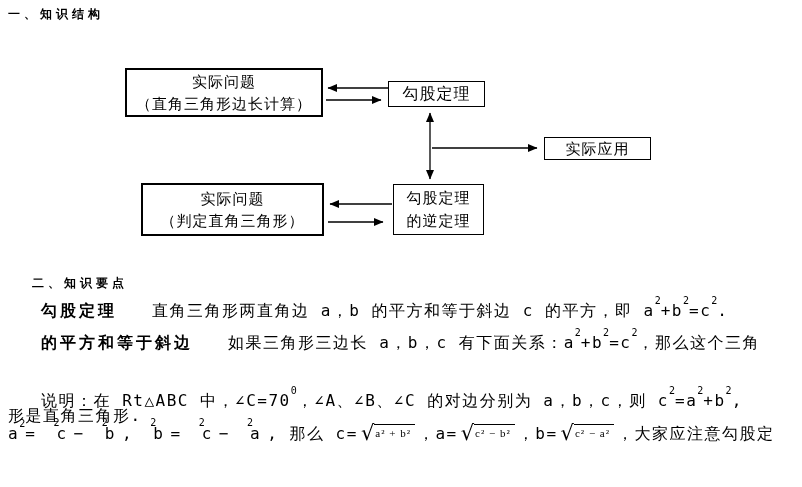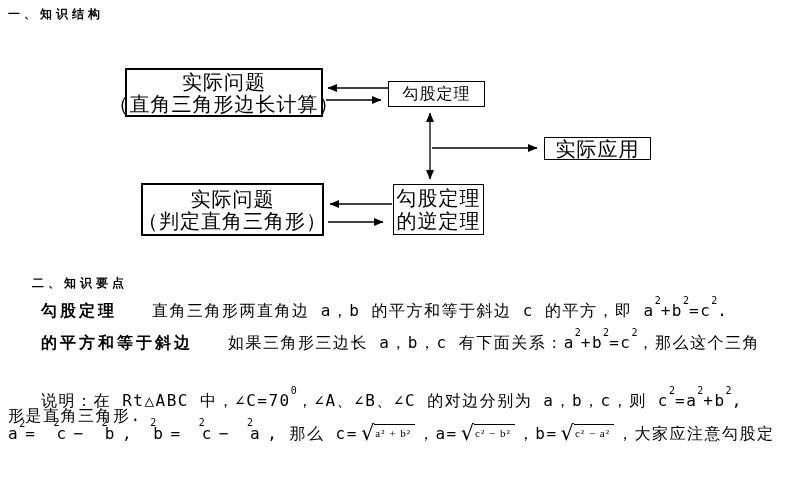--- a/index.html
+++ b/index.html
@@ -7,21 +7,21 @@
        font-family:"Liberation Serif","DejaVu Serif",serif;}
   .h{position:absolute;left:8px;font-family:"Liberation Sans","DejaVu Sans",sans-serif;
      font-weight:bold;font-size:12px;letter-spacing:4px;white-space:nowrap;}
   #h1{top:6px;}
   #h2{top:275px;margin-left:24px;}
 
   
   #diagram{position:absolute;left:0;top:0;width:802px;height:260px;}
   .box{position:absolute;box-sizing:border-box;border:2px solid #000;background:#fff;
        display:flex;flex-direction:column;justify-content:center;align-items:center;
-       font-size:20px;letter-spacing:1px;line-height:22px;white-space:nowrap;}
+       font-size:15px;letter-spacing:1px;line-height:22px;white-space:nowrap;}
   #boxA{left:125px;top:68px;width:198px;height:49px;}
   #boxB{left:388px;top:81px;width:97px;height:26px;border-width:1.5px;font-size:16px;line-height:20px;}
   #boxC{left:544px;top:137px;width:107px;height:23px;border-width:1.5px;line-height:18px;}
   #boxD{left:141px;top:183px;width:183px;height:53px;}
   #boxE{left:393px;top:184px;width:91px;height:51px;border-width:1.5px;line-height:23px;}
   #arrows{position:absolute;left:0;top:0;pointer-events:none;}
   #arrows line{stroke:#000;stroke-width:1.3;}
   #arrows marker path{fill:#000;}
 
   

